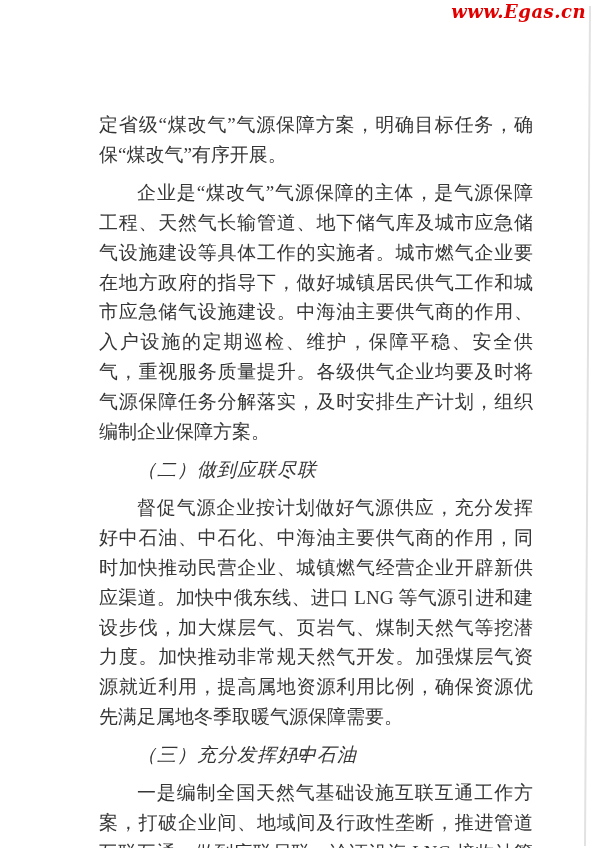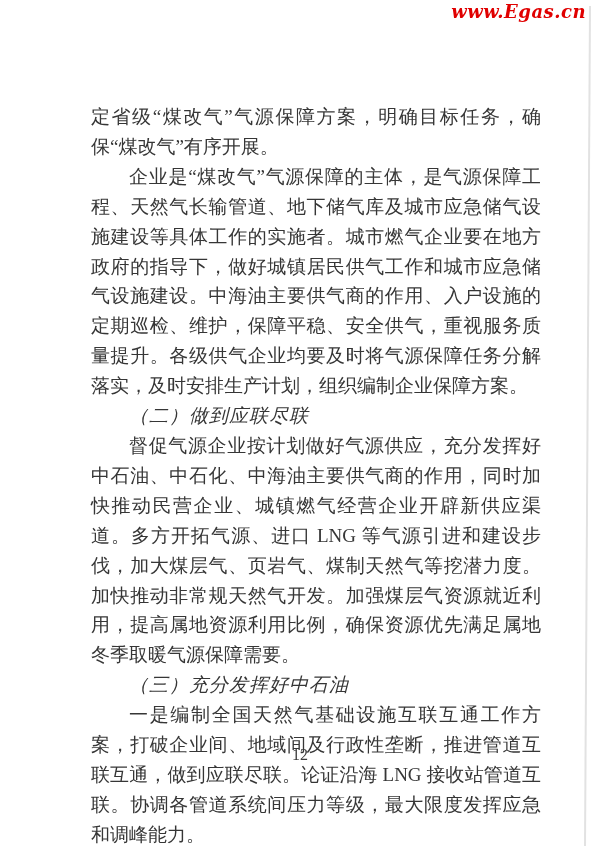--- a/index.html
+++ b/index.html
@@ -44,21 +44,21 @@
     left: 91px;
     top: 102px;
     width: 450px;
     font-size: 19px;
     line-height: 29.9px;
     color: #363636;
     text-align: justify;
     text-align-last: left;
   }
   .content p {
-    margin: 0;
+    margin: 8px;
     padding: 0;
     text-indent: 2em;
   }
   .content p.continuation {
     text-indent: 0;
   }
   
   .content p.heading {
     font-style: italic;
     letter-spacing: 1px;
@@ -79,20 +79,20 @@
 <div class="sheet">
 
   <div class="watermark">www.Egas.cn</div>
 
   <div class="scan-edge"></div>
 
   <div class="content">
     <p class="continuation">定省级“煤改气”气源保障方案，明确目标任务，确保“煤改气”有序开展。</p>
     <p class="body">企业是“煤改气”气源保障的主体，是气源保障工程、天然气长输管道、地下储气库及城市应急储气设施建设等具体工作的实施者。城市燃气企业要在地方政府的指导下，做好城镇居民供气工作和城市应急储气设施建设。中海油主要供气商的作用、入户设施的定期巡检、维护，保障平稳、安全供气，重视服务质量提升。各级供气企业均要及时将气源保障任务分解落实，及时安排生产计划，组织编制企业保障方案。</p>
     <p class="heading">（二）做到应联尽联</p>
-    <p class="body">督促气源企业按计划做好气源供应，充分发挥好中石油、中石化、中海油主要供气商的作用，同时加快推动民营企业、城镇燃气经营企业开辟新供应渠道。多方开拓气源、进口 LNG 等气源引进和建设步伐，加大煤层气、页岩气、煤制天然气等挖潜力度。加快推动非常规天然气开发。加强煤层气资源就近利用，提高属地资源利用比例，确保资源优先满足属地冬季取暖气源保障需要。</p>
+    <p class="body">督促气源企业按计划做好气源供应，充分发挥好中石油、中石化、中海油主要供气商的作用，同时加快推动民营企业、城镇燃气经营企业开辟新供应渠道。加快中俄东线、进口 LNG 等气源引进和建设步伐，加大煤层气、页岩气、煤制天然气等挖潜力度。加快推动非常规天然气开发。加强煤层气资源就近利用，提高属地资源利用比例，确保资源优先满足属地冬季取暖气源保障需要。</p>
     <p class="heading">（三）充分发挥好中石油</p>
     <p class="body">一是编制全国天然气基础设施互联互通工作方案，打破企业间、地域间及行政性垄断，推进管道互联互通，做到应联尽联。论证沿海 LNG 接收站管道互联。协调各管道系统间压力等级，最大限度发挥应急和调峰能力。</p>
   </div>
 
   <div class="page-number">12</div>
 
 </div>
 
 </body></html>

